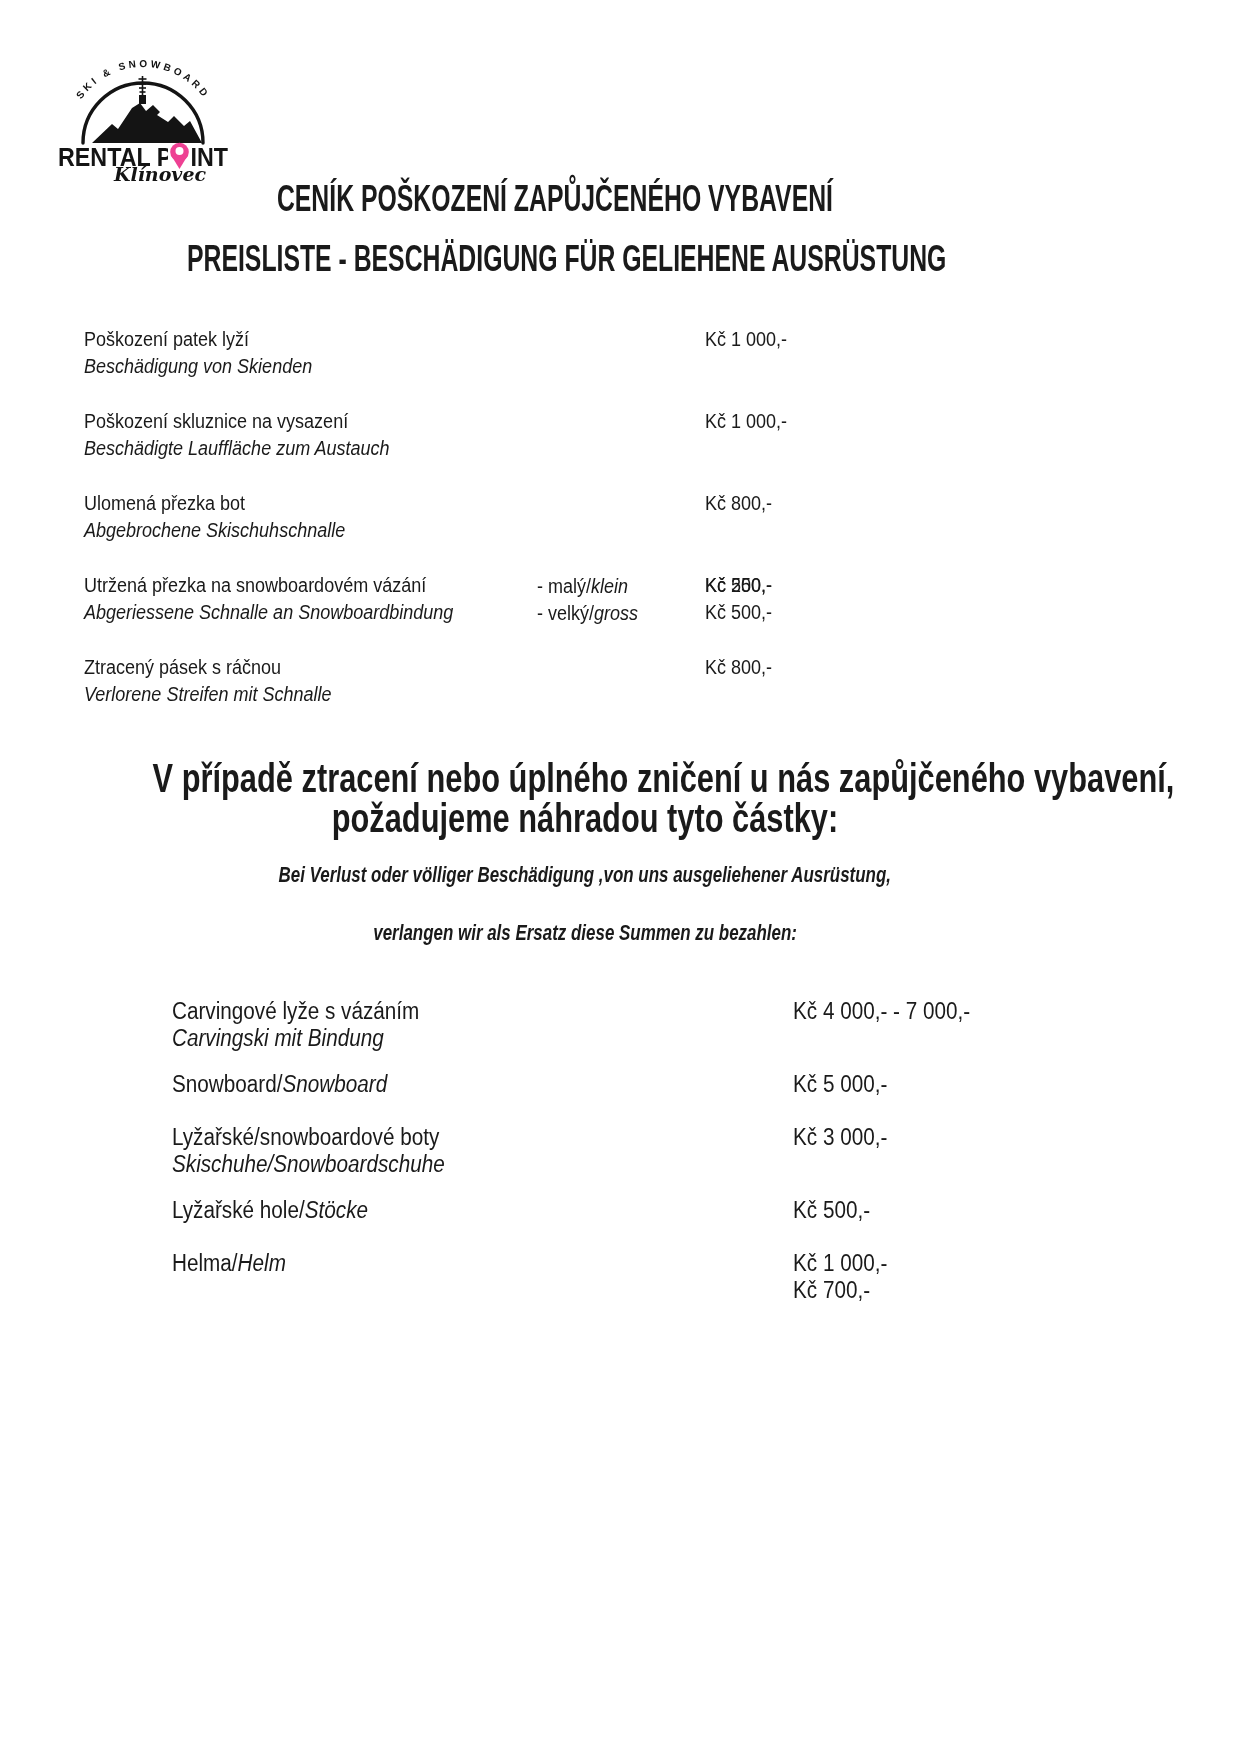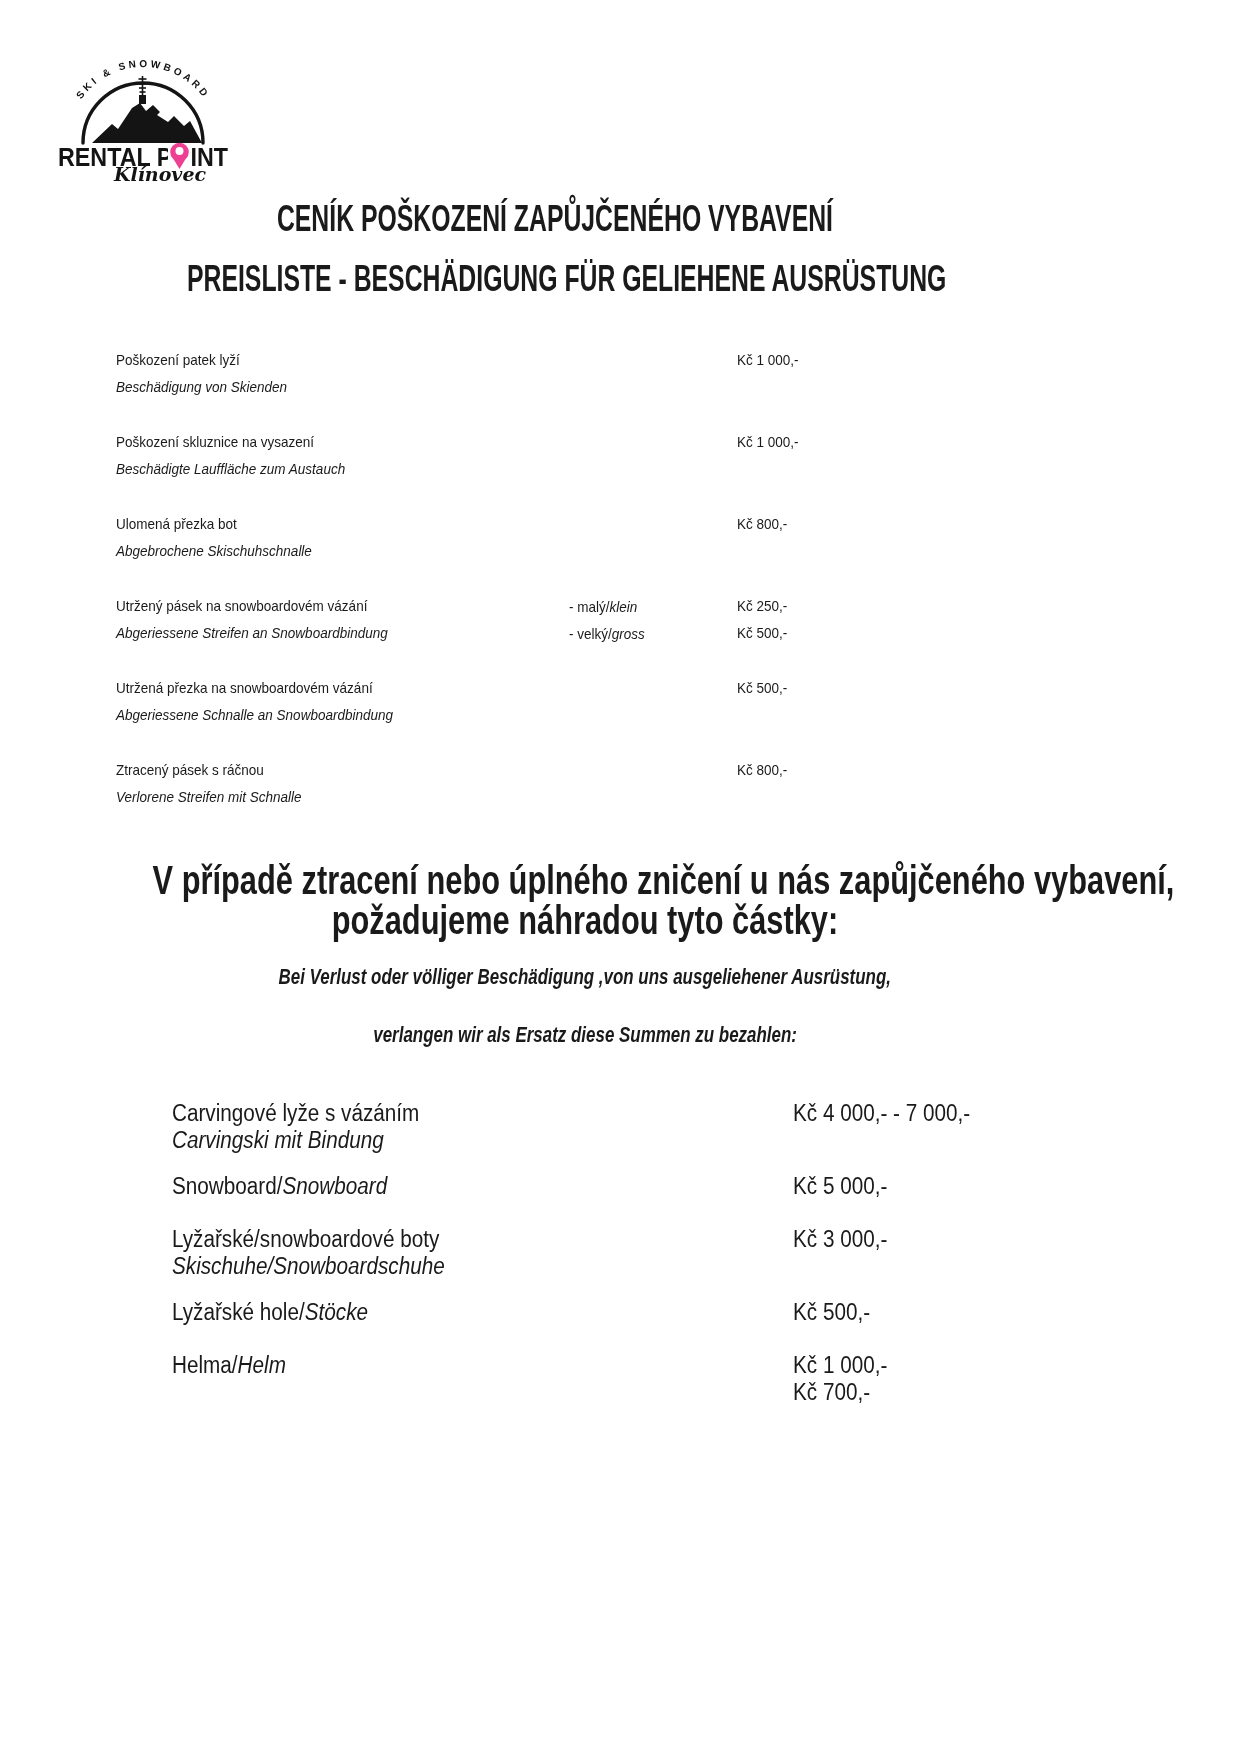--- a/index.html
+++ b/index.html
@@ -7,28 +7,28 @@
     position:relative;
     width:1241px;height:1755px;
     background:#ffffff;
     color:#1a1a1a;
     font-family:"Liberation Sans", sans-serif;
     overflow:hidden;
   }
   
   .logo{position:absolute;left:56px;top:42px;width:178px;height:142px;}
   
-  .top-head{width:1110px;text-align:center;padding-top:182px;margin-top:20px;}
+  .top-head{width:1110px;text-align:center;padding-top:182px;}
   .h1,.h2{font-weight:bold;font-size:37px;line-height:34px;white-space:nowrap;}
   .h2{margin-top:26px;}
   .sx68{display:inline-block;transform:scaleX(0.67);transform-origin:center;}
   .sx77{display:inline-block;transform:scaleX(0.77);transform-origin:center;}
   .sx90{display:inline-block;transform:scaleX(0.90);transform-origin:0 50%;white-space:nowrap;}
   
-  .list{margin-left:116px;margin-top:50px;font-size:15px;line-height:27px;letter-spacing:0;}
+  .list{margin-left:84px;margin-top:50px;font-size:20px;line-height:27px;letter-spacing:0;}
   .row{position:relative;margin-bottom:28px;}
   .row .lab{max-width:620px;}
   .de{font-style:italic;}
   .price{position:absolute;left:621px;top:0;}
   .price.ind{left:628px;}
   .sizecol{position:absolute;left:453px;top:1px;}
   .line{display:block;height:27px;}
   
   .mid{width:1170px;text-align:center;margin-top:50px;}
   .mh{font-weight:bold;font-size:40px;line-height:40px;white-space:nowrap;}
@@ -101,24 +101,20 @@
 
     <div class="row">
       <div class="lab">
         <span class="sx90">Ulomená přezka bot</span><br>
         <span class="sx90 de">Abgebrochene Skischuhschnalle</span>
       </div>
       <div class="price"><span class="sx90">Kč 800,-</span></div>
     </div>
 
     <div class="row">
-      <div class="lab">
-        <span class="sx90">Utržený pásek na snowboardovém vázání</span><br>
-        <span class="sx90 de">Abgeriessene Streifen an Snowboardbindung</span>
-      </div>
       <div class="sizecol">
         <span class="line"><span class="sx90"><span>- malý/</span><span class="de">klein</span></span></span>
         <span class="line"><span class="sx90"><span>- velký/</span><span class="de">gross</span></span></span>
       </div>
       <div class="price">
         <span class="line"><span class="sx90">Kč 250,-</span></span>
         <span class="line"><span class="sx90">Kč 500,-</span></span>
       </div>
     </div>
 

